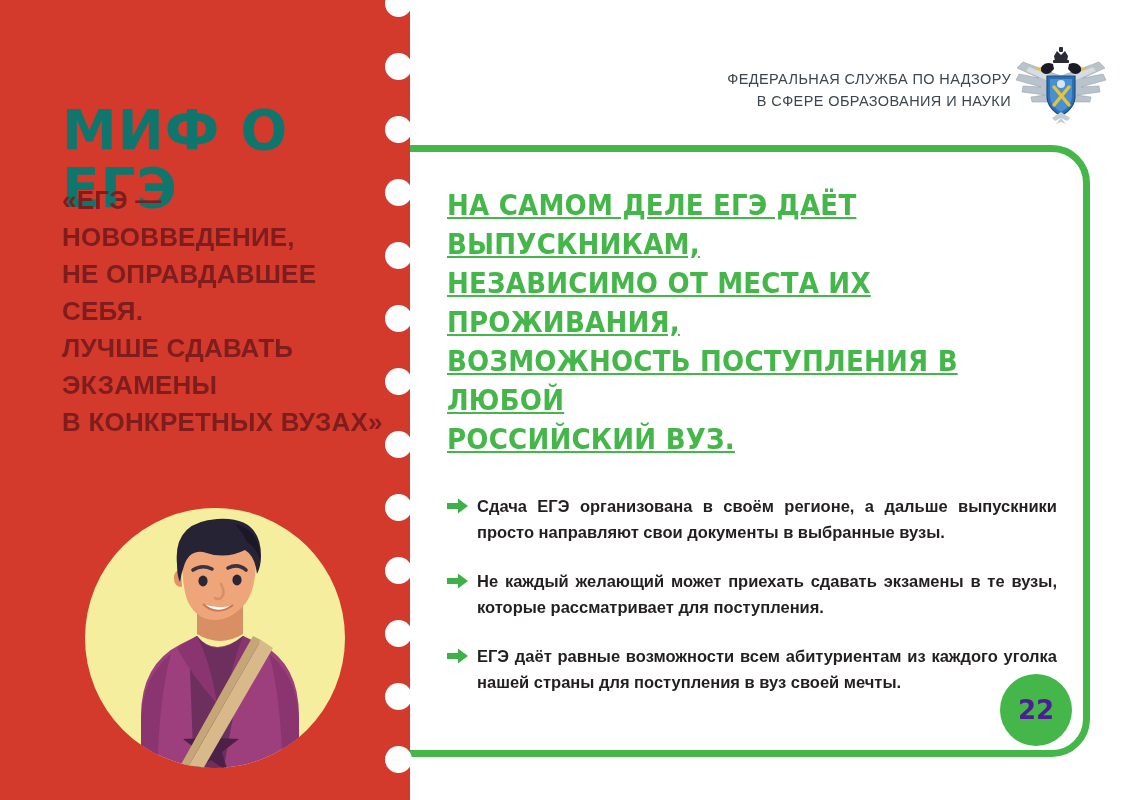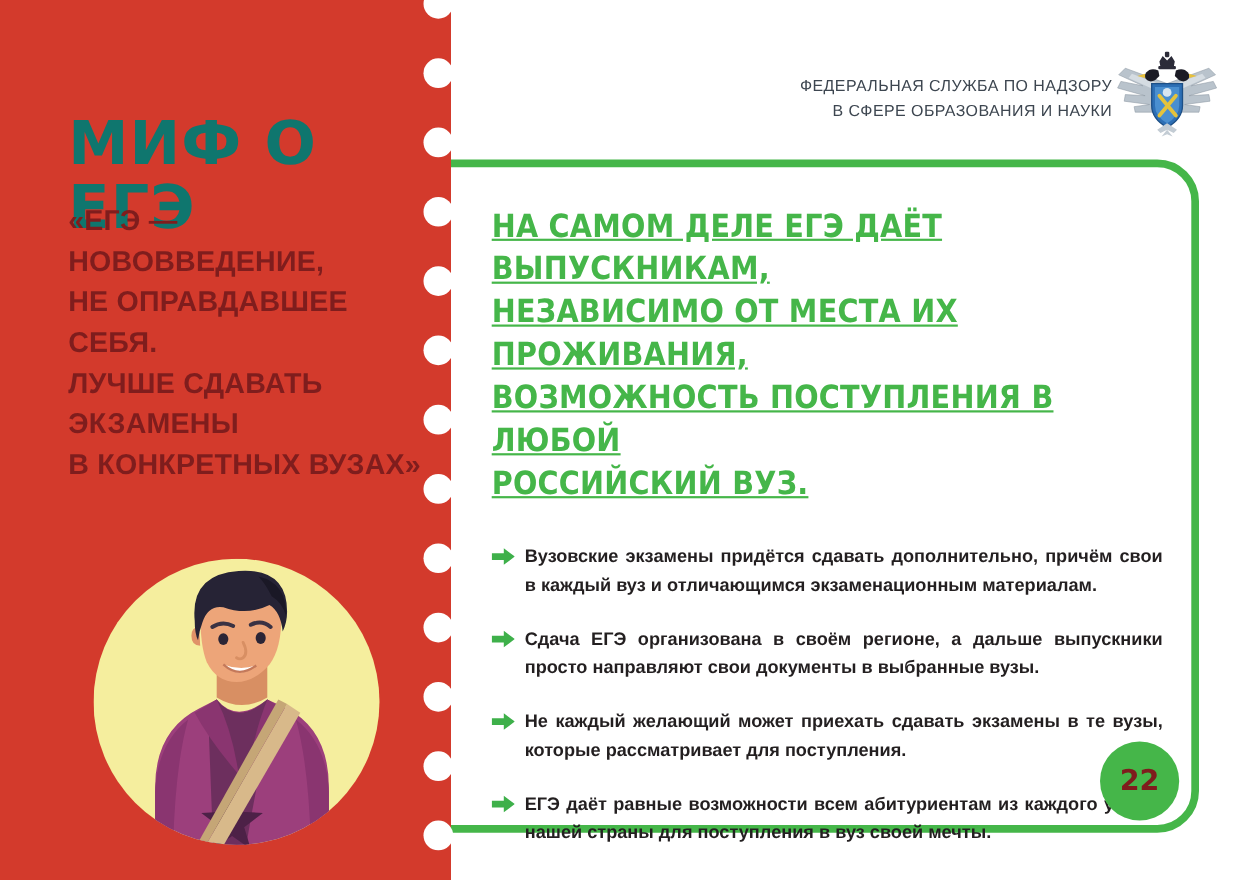--- a/index.html
+++ b/index.html
@@ -172,21 +172,21 @@
 
   
   .page-badge {
     position: absolute;
     left: 1000px;
     top: 674px;
     width: 72px;
     height: 72px;
     border-radius: 50%;
     background: var(--green, #3eb04a);
-    color: #7f1d1d;
+    color: #4c1d95;
     font-size: 26px;
     font-weight: bold;
     display: flex;
     align-items: center;
     justify-content: center;
     font-family: "DejaVu Sans", "Liberation Sans", sans-serif;
     z-index: 7;
   }
 </style>
 </head>
@@ -317,28 +317,20 @@
     </svg>
   </div>
 
   <div class="content">
     <p class="lead">НА САМОМ ДЕЛЕ ЕГЭ ДАЁТ ВЫПУСКНИКАМ,
 НЕЗАВИСИМО ОТ МЕСТА ИХ ПРОЖИВАНИЯ,
 ВОЗМОЖНОСТЬ ПОСТУПЛЕНИЯ В ЛЮБОЙ
 РОССИЙСКИЙ ВУЗ.</p>
     <ul class="bullets">
 
-      <li class="bullet">
-        <span class="arrow-icon">
-          <svg viewBox="0 0 21 16" width="21" height="16" aria-hidden="true">
-            <path d="M0 5 H11 V0.5 L21 8 L11 15.5 V11 H0 Z" fill="#3eb04a"></path>
-          </svg>
-        </span>
-        <span>Вузовские экзамены придётся сдавать дополнительно, причём свои в каждый вуз и отличающимся экзаменационным материалам.</span>
-      </li>
 
       <li class="bullet">
         <span class="arrow-icon">
           <svg viewBox="0 0 21 16" width="21" height="16" aria-hidden="true">
             <path d="M0 5 H11 V0.5 L21 8 L11 15.5 V11 H0 Z" fill="#3eb04a"></path>
           </svg>
         </span>
         <span>Сдача ЕГЭ организована в своём регионе, а дальше выпускники просто направляют свои документы в выбранные вузы.</span>
       </li>
 

